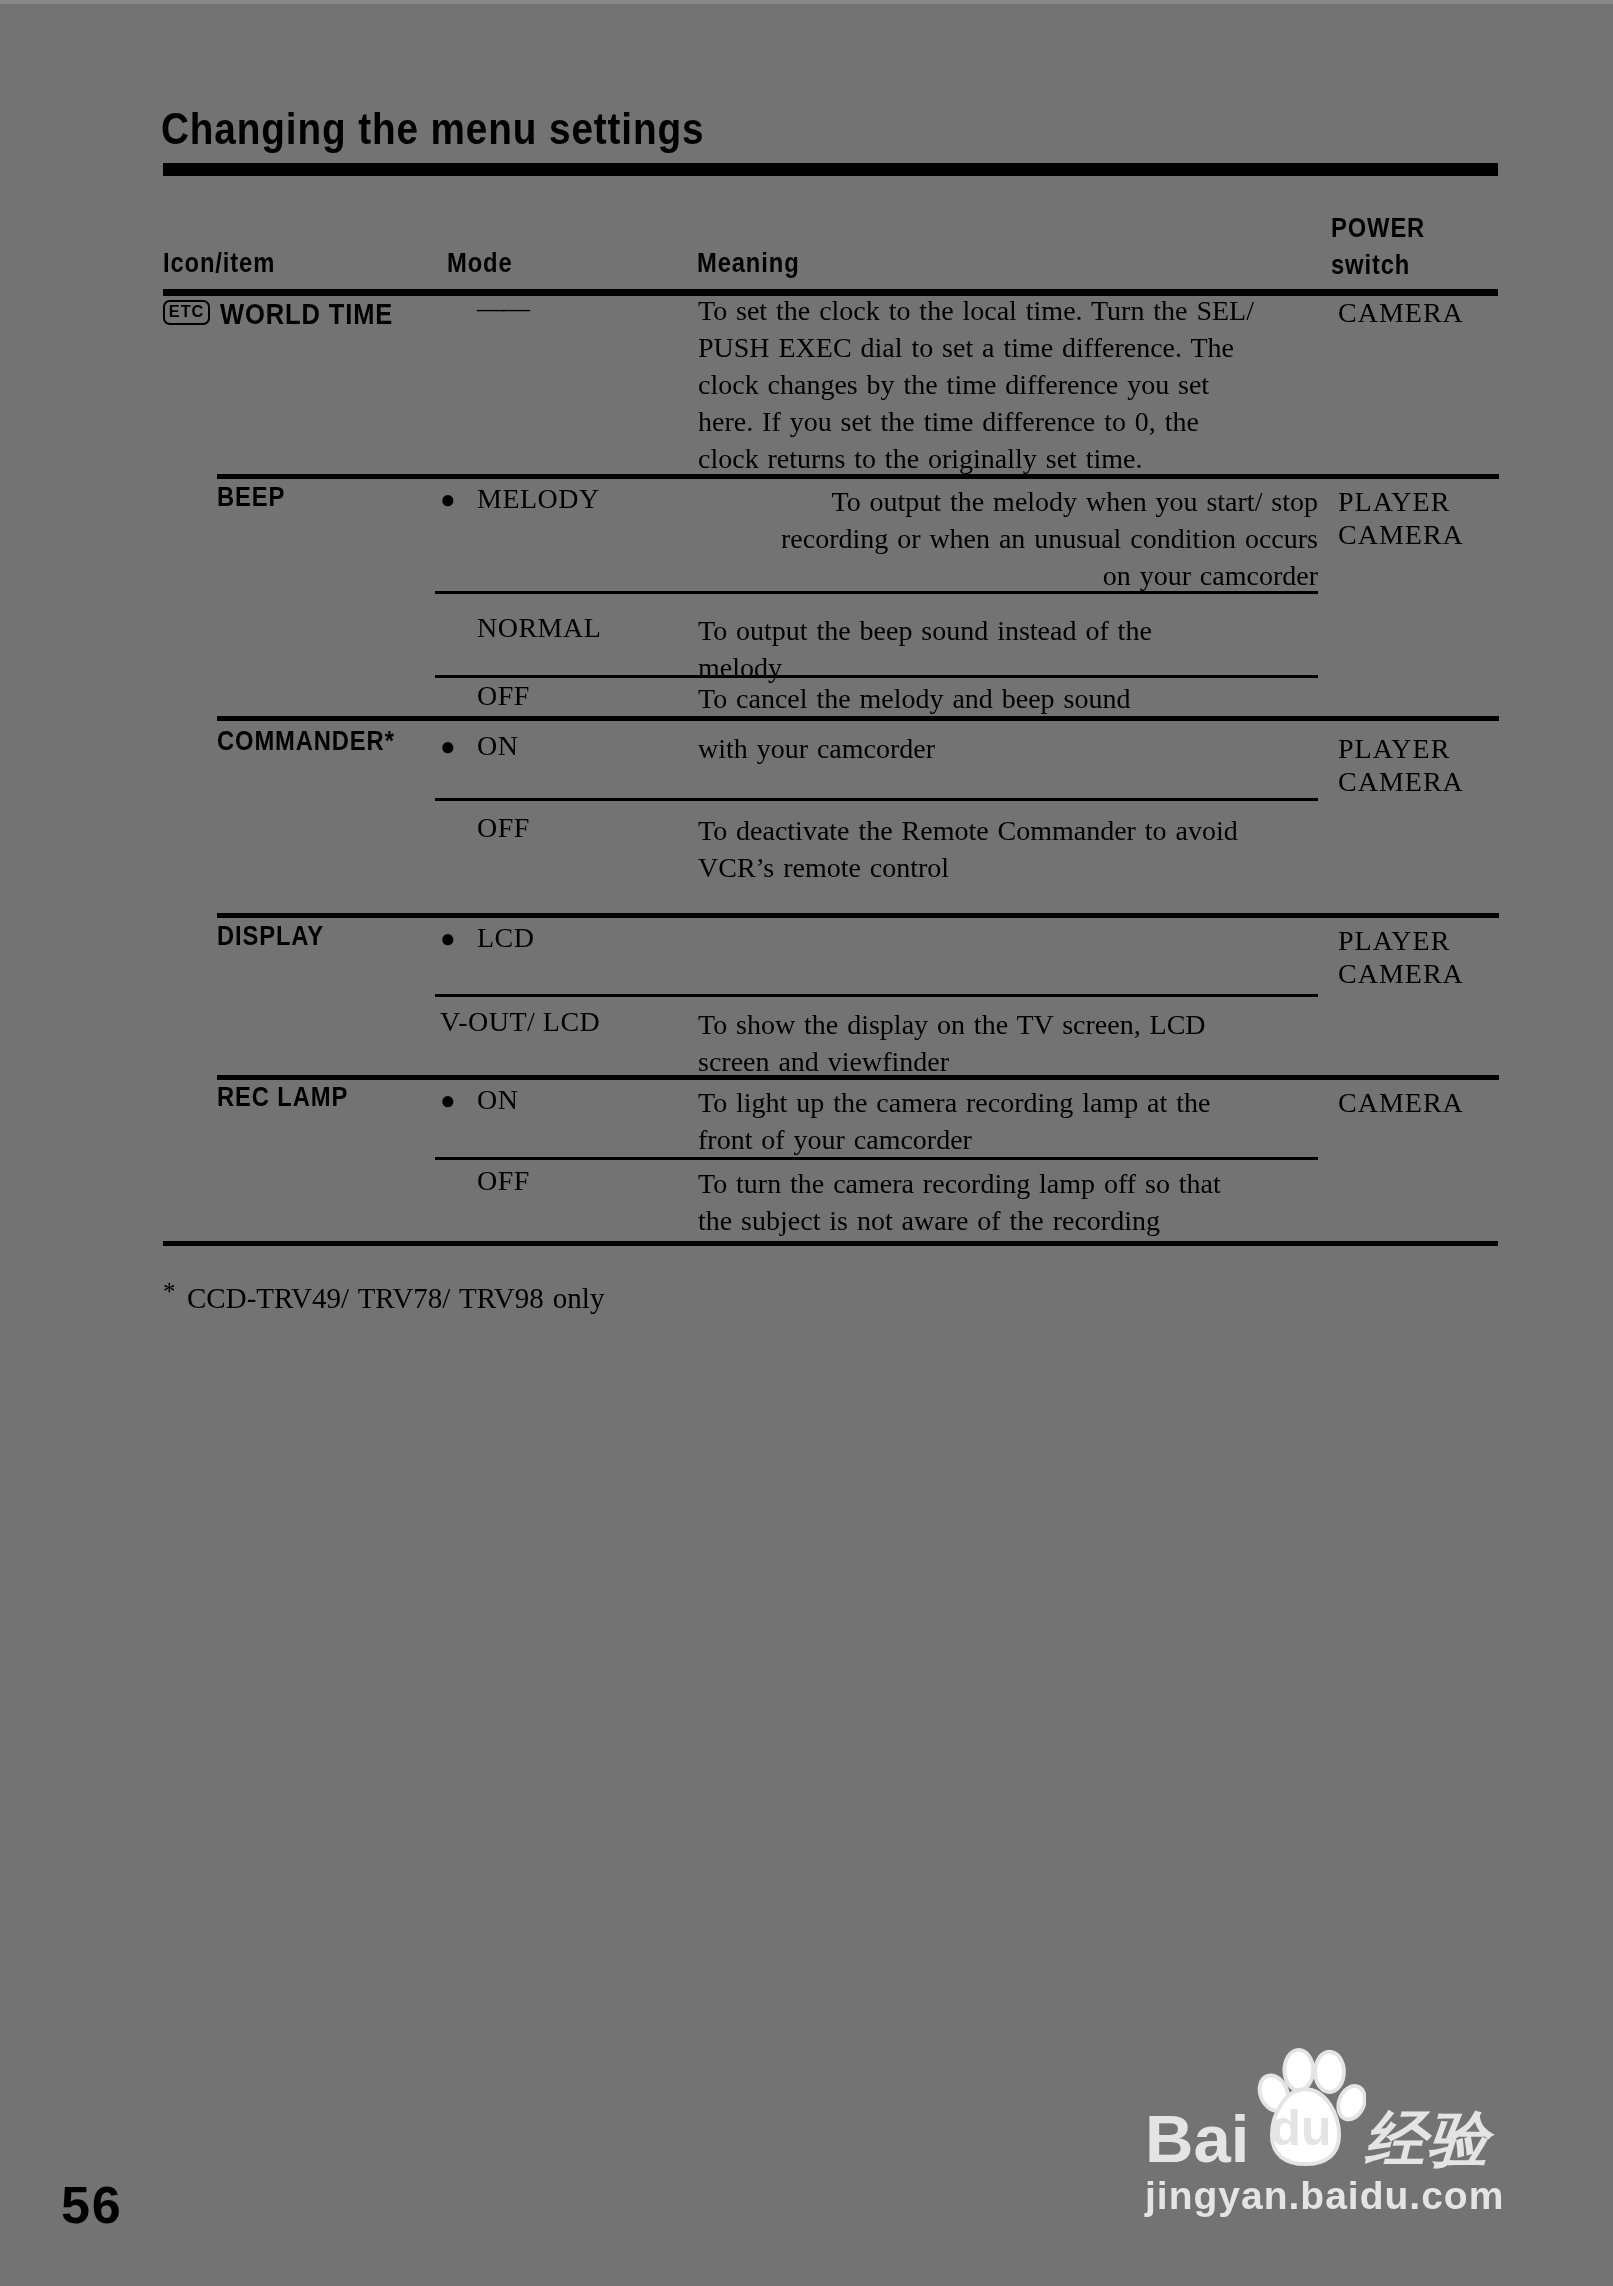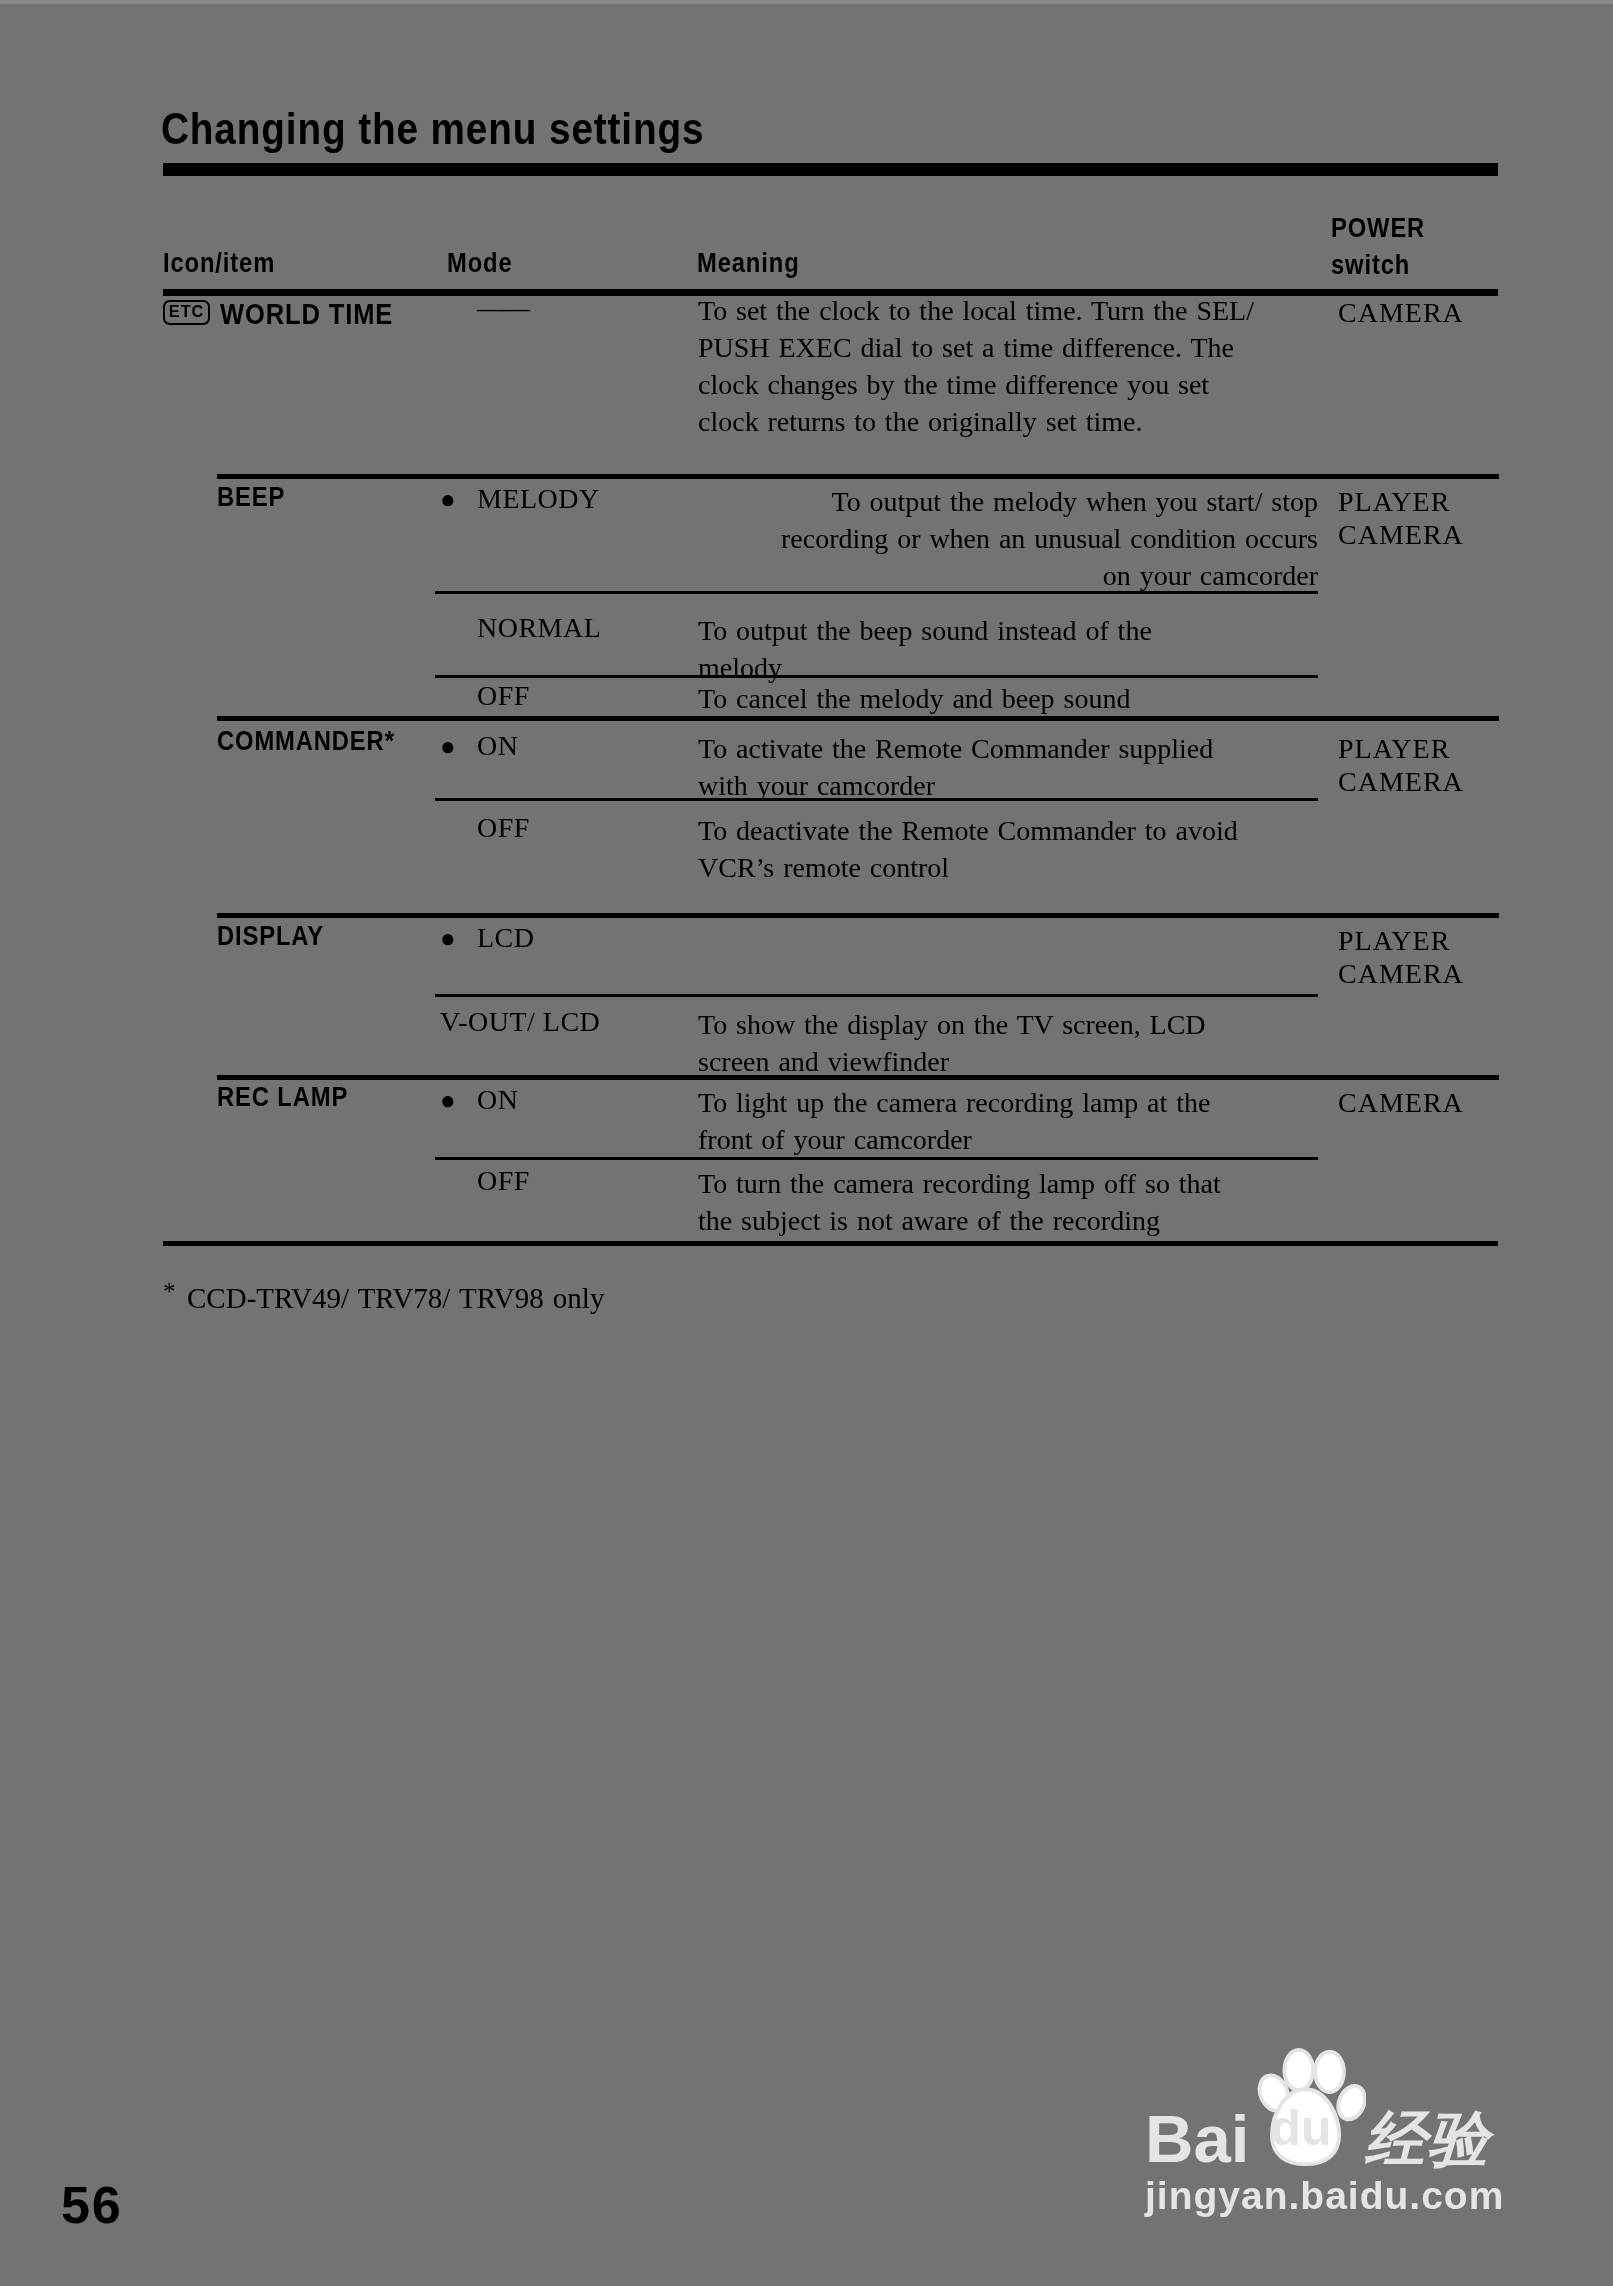--- a/index.html
+++ b/index.html
@@ -77,20 +77,21 @@
 
   <div class="item-cell" style="top:294px;">
     <span class="etc-box">ETC</span>
     <span class="item-name hsans">WORLD TIME</span>
   </div>
   <div class="mode" style="top:288px;"><span class="marker"></span><span class="dash">——</span></div>
   <div class="meaning" style="top:288px;">
       <div>To set the clock to the local time. Turn the SEL/</div>
       <div>PUSH EXEC dial to set a time difference. The</div>
       <div>clock changes by the time difference you set</div>
+      <div>here. If you set the time difference to 0, the</div>
       <div>clock returns to the originally set time.</div>
     </div>
   <div class="power" style="top:292px;">
       <div>CAMERA</div>
     </div>
 
   <div class="group-rule" style="top:470px;"></div>
 
   <div class="group-name hsans" style="top:478px;">BEEP</div>
   <div class="mode" style="top:479px;"><span class="marker">●</span><span>MELODY</span></div>
@@ -115,21 +116,20 @@
   <div class="mode" style="top:676px;"><span class="marker"></span><span>OFF</span></div>
   <div class="meaning" style="top:676px;">
       <div>To cancel the melody and beep sound</div>
     </div>
 
   <div class="group-rule" style="top:712px;"></div>
 
   <div class="group-name hsans" style="top:722px;">COMMANDER*</div>
   <div class="mode" style="top:726px;"><span class="marker">●</span><span>ON</span></div>
   <div class="meaning" style="top:726px;">
-      <div>To activate the Remote Commander supplied</div>
       <div>with your camcorder</div>
     </div>
   <div class="power" style="top:728px;">
       <div>PLAYER</div>
       <div>CAMERA</div>
     </div>
 
   <div class="sub-rule" style="top:794px;"></div>
   <div class="mode" style="top:808px;"><span class="marker"></span><span>OFF</span></div>
   <div class="meaning" style="top:808px;">

